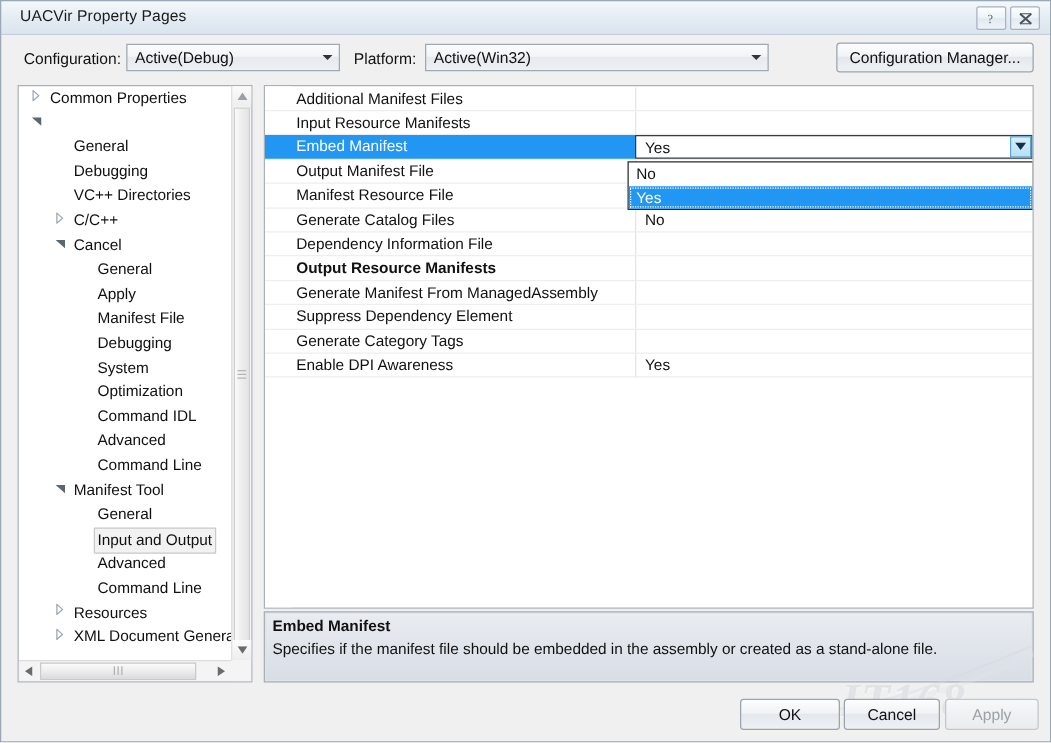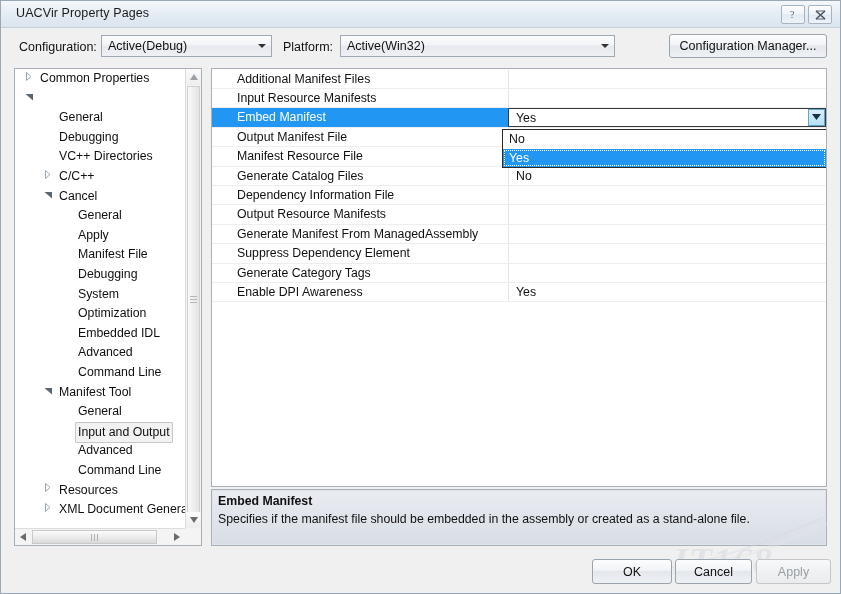--- a/index.html
+++ b/index.html
@@ -247,21 +247,21 @@
             </svg></span><span class="tlabel">C/C++</span></div>
         <div class="tnode" style="padding-left: 29px;"><span style="display: inline-block; width: 13px; vertical-align: middle; position: relative; top: -1px;"><svg width="9" height="8" viewBox="0 0 9 8">
               <path d="M0.5 1 L8 1 L8 7.5 Z" fill="#5b6670"></path>
             </svg></span><span class="tlabel">Cancel</span></div>
         <div class="tnode" style="padding-left: 48px;"><span style="display: inline-block; width: 13px;"></span><span class="tlabel">General</span></div>
         <div class="tnode" style="padding-left: 48px;"><span style="display: inline-block; width: 13px;"></span><span class="tlabel">Apply</span></div>
         <div class="tnode" style="padding-left: 48px;"><span style="display: inline-block; width: 13px;"></span><span class="tlabel">Manifest File</span></div>
         <div class="tnode" style="padding-left: 48px;"><span style="display: inline-block; width: 13px;"></span><span class="tlabel">Debugging</span></div>
         <div class="tnode" style="padding-left: 48px;"><span style="display: inline-block; width: 13px;"></span><span class="tlabel">System</span></div>
         <div class="tnode" style="padding-left: 48px;"><span style="display: inline-block; width: 13px;"></span><span class="tlabel">Optimization</span></div>
-        <div class="tnode" style="padding-left: 48px;"><span style="display: inline-block; width: 13px;"></span><span class="tlabel">Embedded IDL</span></div>
+        <div class="tnode" style="padding-left: 48px;"><span style="display: inline-block; width: 13px;"></span><span class="tlabel">Command IDL</span></div>
         <div class="tnode" style="padding-left: 48px;"><span style="display: inline-block; width: 13px;"></span><span class="tlabel">Advanced</span></div>
         <div class="tnode" style="padding-left: 48px;"><span style="display: inline-block; width: 13px;"></span><span class="tlabel">Command Line</span></div>
         <div class="tnode" style="padding-left: 29px;"><span style="display: inline-block; width: 13px; vertical-align: middle; position: relative; top: -1px;"><svg width="9" height="8" viewBox="0 0 9 8">
               <path d="M0.5 1 L8 1 L8 7.5 Z" fill="#5b6670"></path>
             </svg></span><span class="tlabel">Manifest Tool</span></div>
         <div class="tnode" style="padding-left: 48px;"><span style="display: inline-block; width: 13px;"></span><span class="tlabel">General</span></div>
         <div class="tnode sel" style="padding-left: 48px;"><span style="display: inline-block; width: 13px;"></span><span class="tlabel">Input and Output</span></div>
         <div class="tnode" style="padding-left: 48px;"><span style="display: inline-block; width: 13px;"></span><span class="tlabel">Advanced</span></div>
         <div class="tnode" style="padding-left: 48px;"><span style="display: inline-block; width: 13px;"></span><span class="tlabel">Command Line</span></div>
         <div class="tnode" style="padding-left: 29px;"><span style="display: inline-block; width: 13px; vertical-align: middle; position: relative; top: -1px;"><svg width="7" height="9" viewBox="0 0 7 9">
@@ -347,21 +347,21 @@
           <div class="pvline"></div>
           <div class="pval">No</div>
           <div class="rowline"></div>
         </div>
         <div class="prow" style="top: 117px;">
           <div class="pname">Dependency Information File</div>
           <div class="pvline"></div>
           <div class="pval"></div>
           <div class="rowline"></div>
         </div>
-        <div class="prow" style="top: 136.4px;">
+        <div class="prow" style="top: 136.4px; font-weight: bold;">
           <div class="pname">Output Resource Manifests</div>
           <div class="pvline"></div>
           <div class="pval"></div>
           <div class="rowline"></div>
         </div>
         <div class="prow" style="top: 155.8px;">
           <div class="pname">Generate Manifest From ManagedAssembly</div>
           <div class="pvline"></div>
           <div class="pval"></div>
           <div class="rowline"></div>

